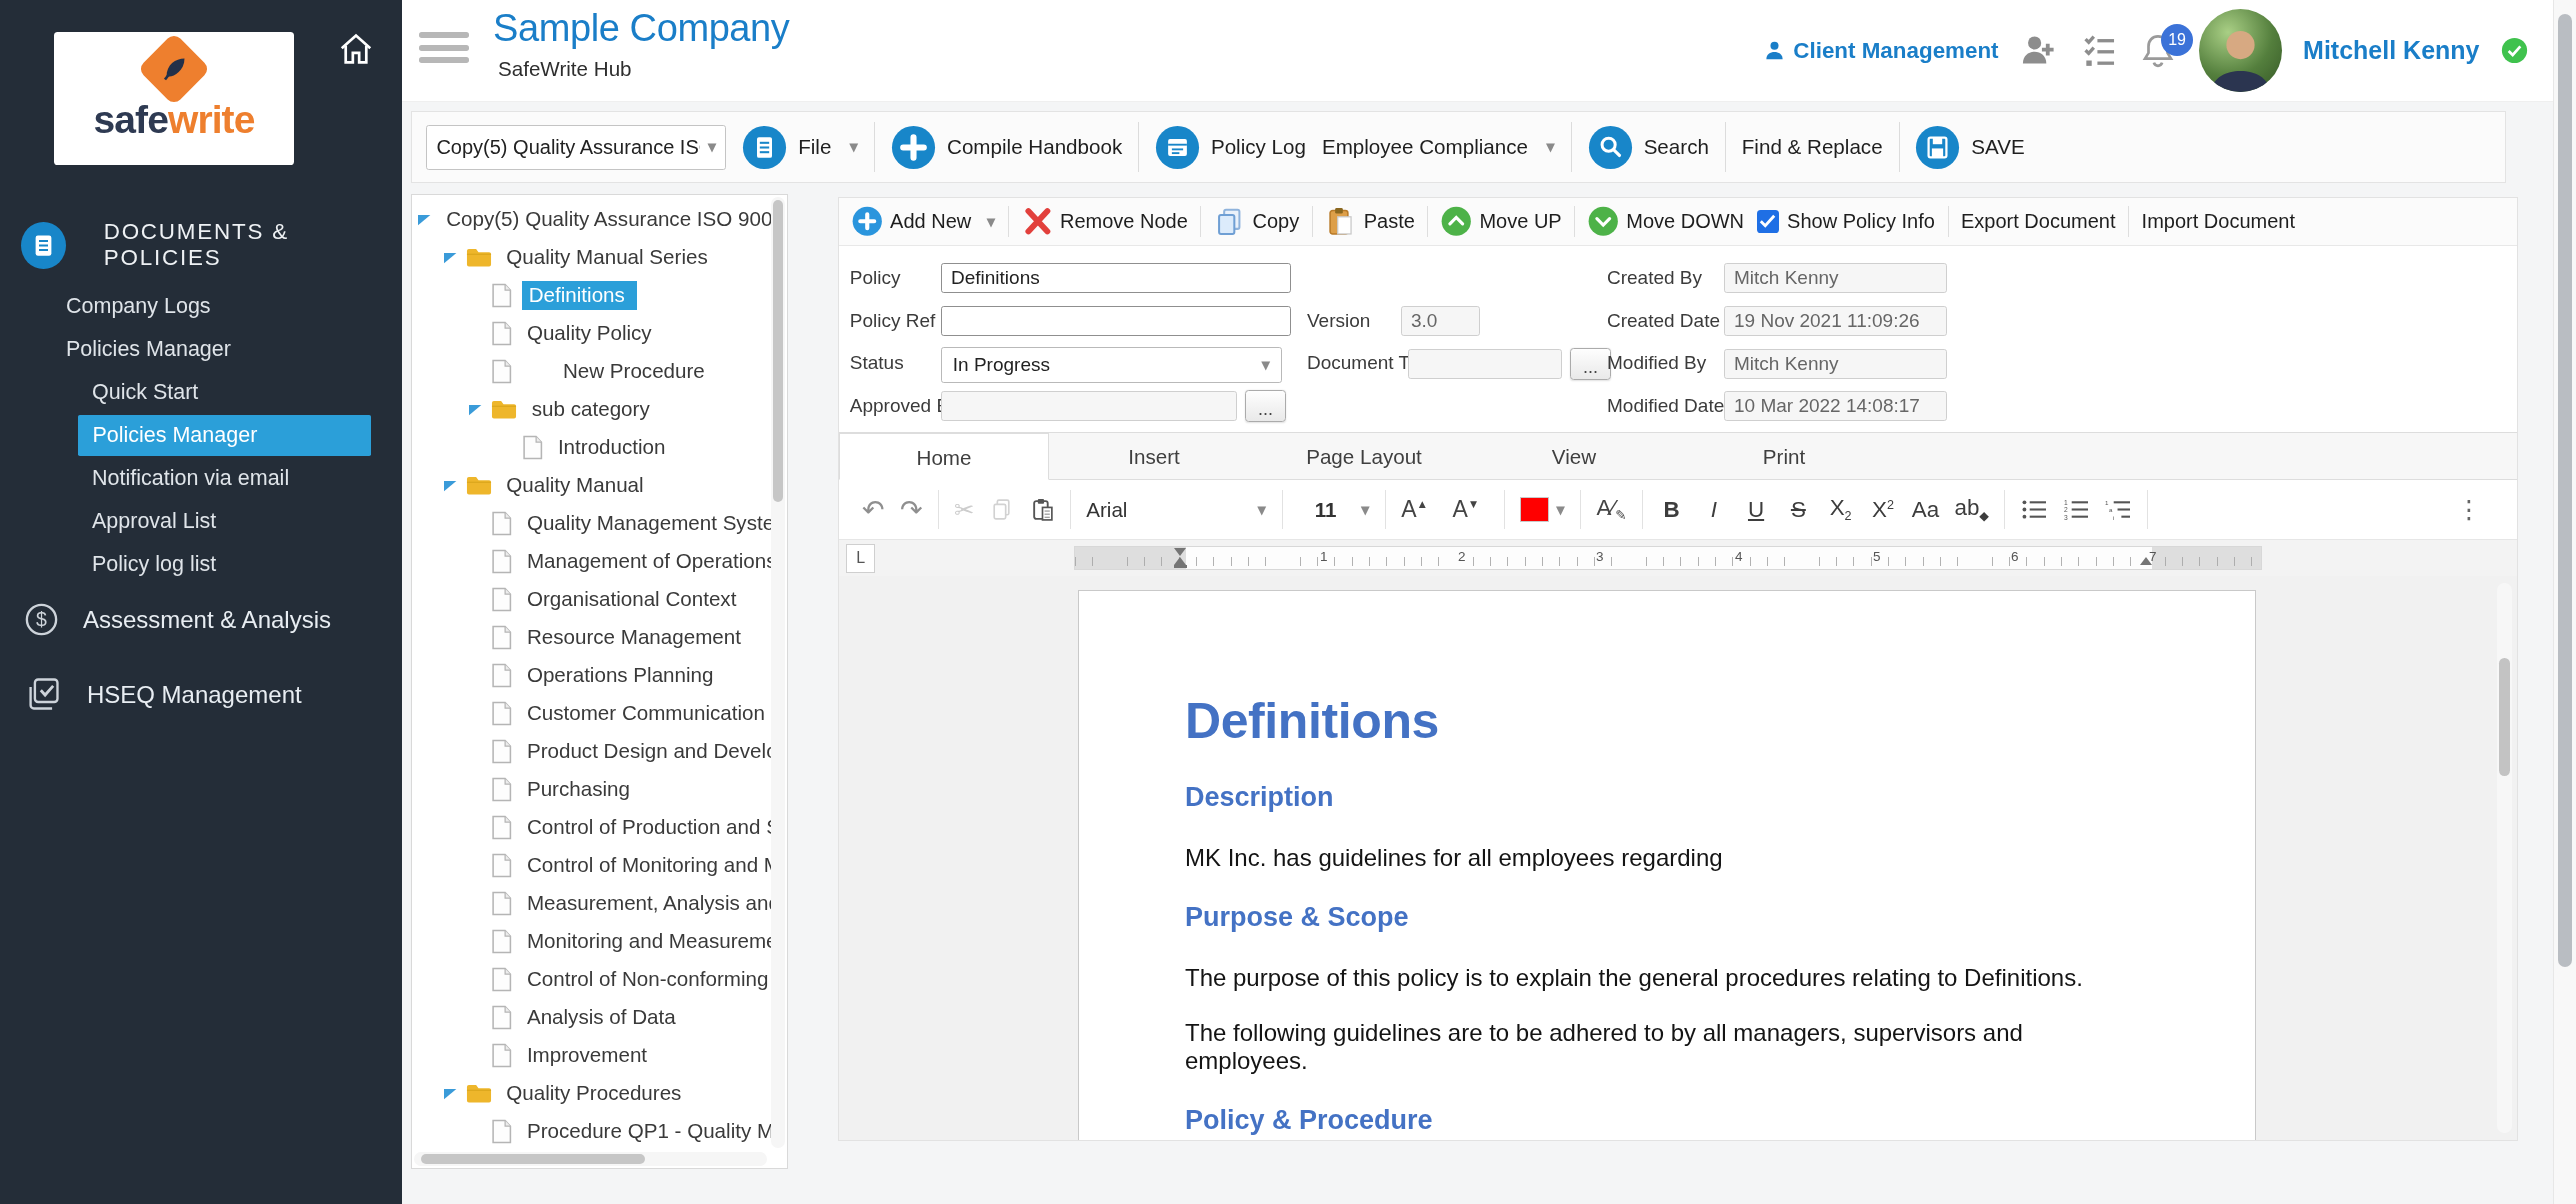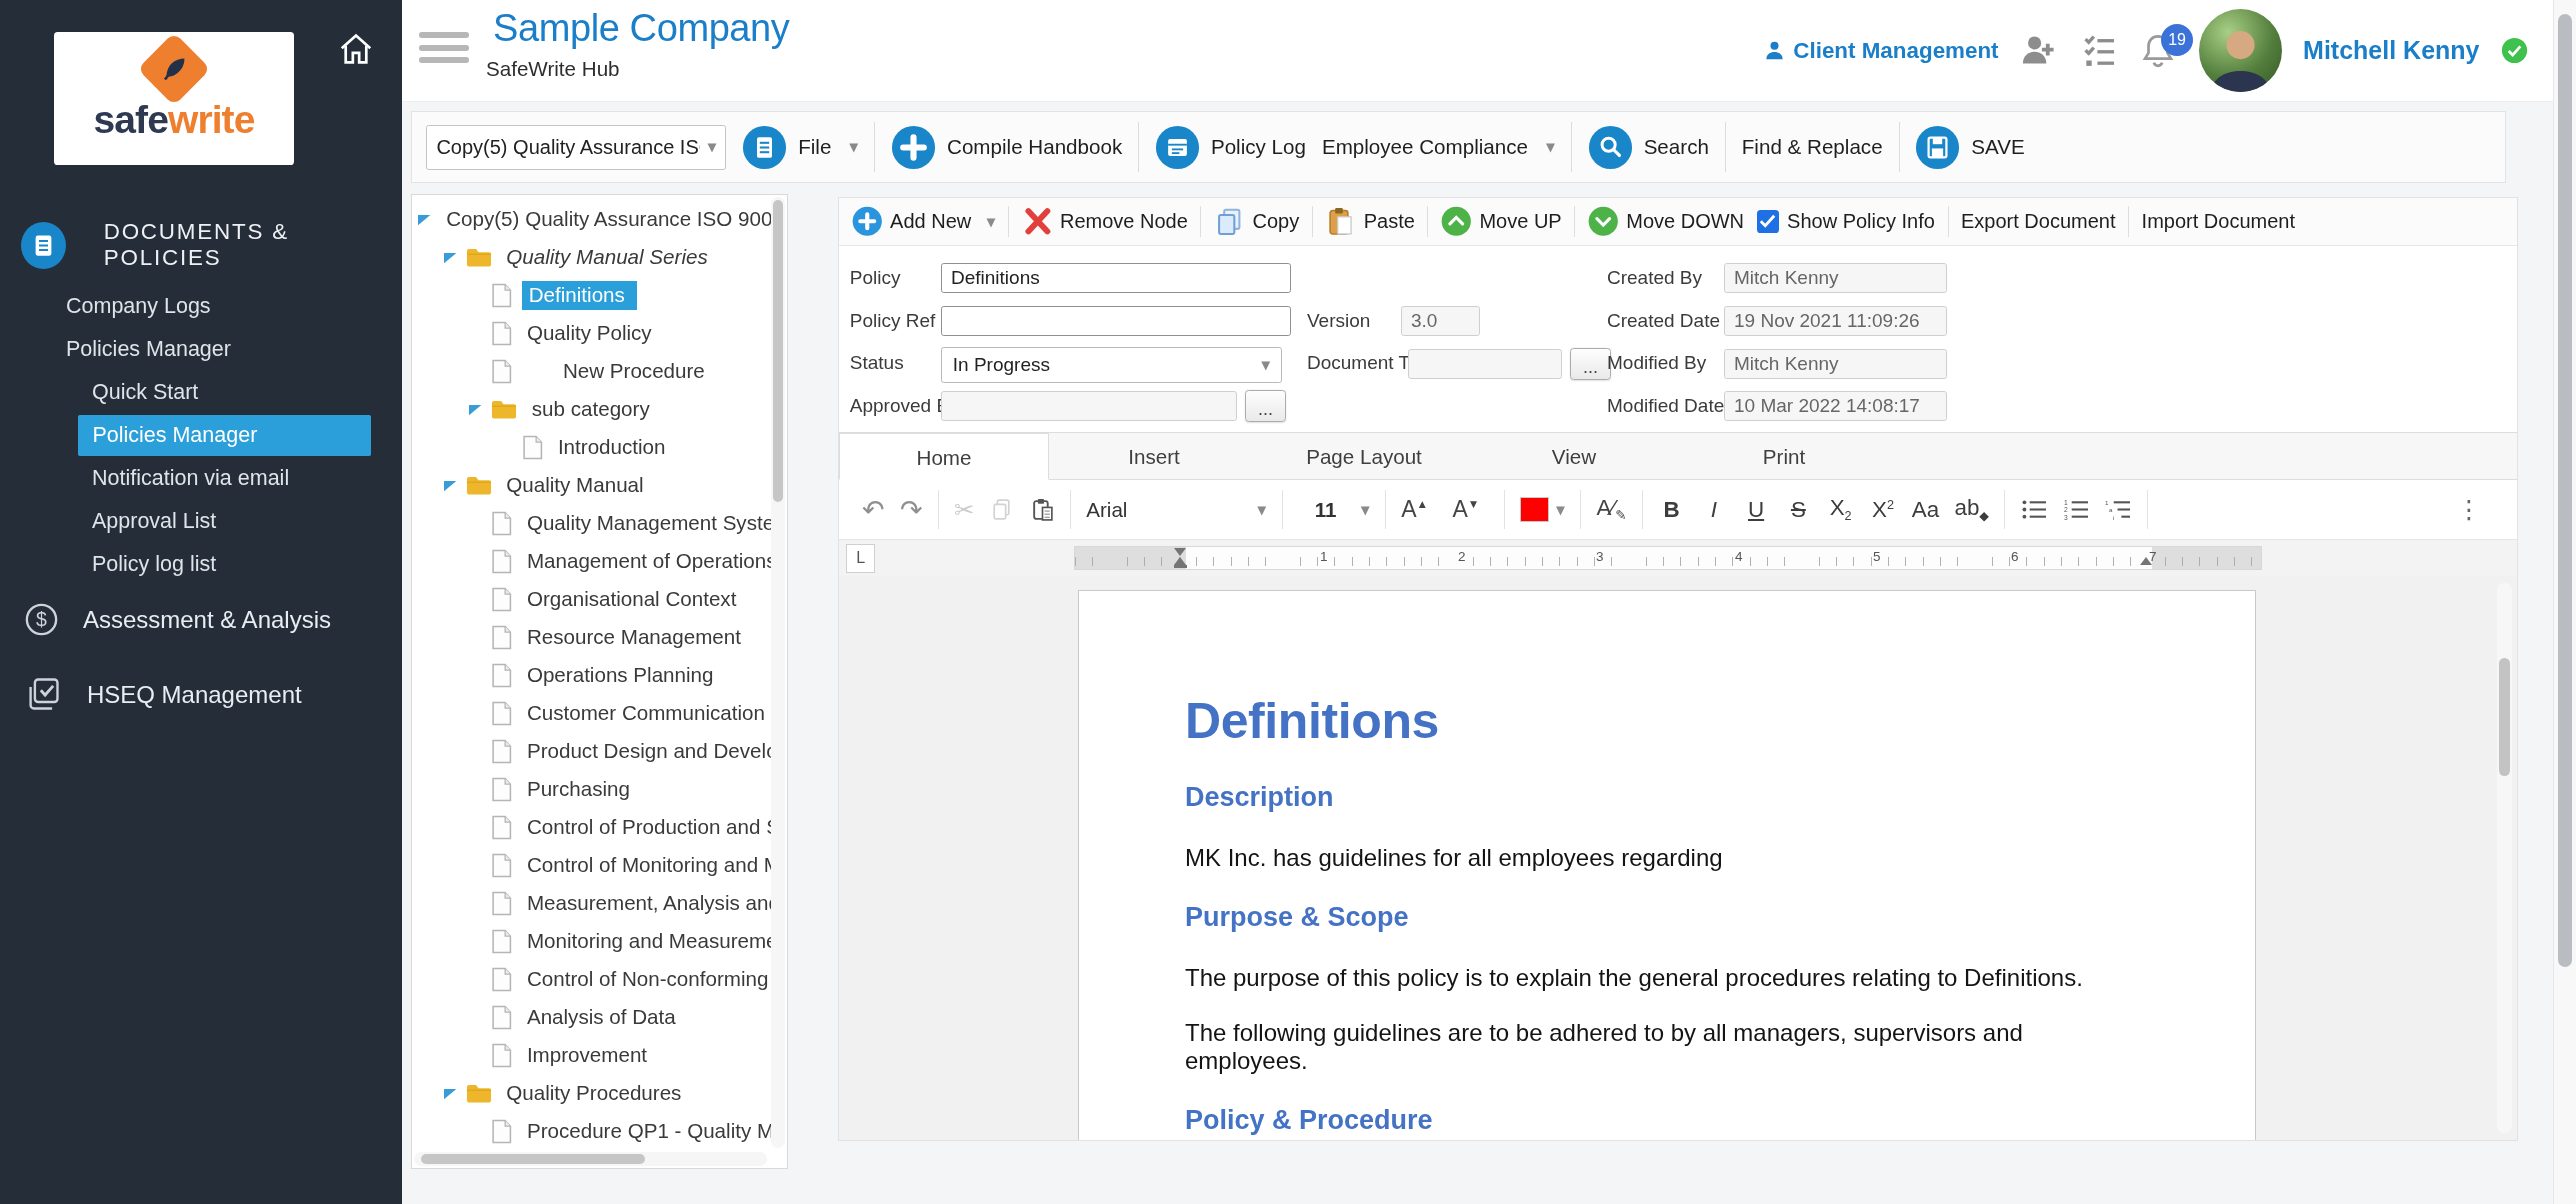--- a/index.html
+++ b/index.html
@@ -28,21 +28,21 @@
   .side-item.lvl1{padding-left:66px;}
   .side-item.lvl2{padding-left:92px;}
   .side-item.selected{background:var(--selection-blue,#2b9fd9);color:#fff;margin:0.9px 31px 0.9px 78px;padding-left:14.4px;height:41px;line-height:41px;border-radius:1.8px;}
   .side-low{position:absolute;display:flex;align-items:center;color:#e8edf2;font-size:24px;}
   .side-low .lowicon{margin-left:22.4px;margin-right:21.5px;}
   
   .header{position:absolute;left:402px;top:0;width:2151px;height:101px;background:#fff;border-bottom:0.9px solid #efefef;}
   .hamburger{position:absolute;left:17px;top:32px;width:50px;cursor:pointer;}
   .hamburger span{display:block;width:50px;height:6.3px;background:#b7b7b7;border-radius:2.7px;margin-bottom:6.3px;}
   .app-title{position:absolute;left:91px;top:7.2px;font-size:38px;font-weight:500;color:var(--accent-blue,#1a7ec8);letter-spacing:-0.4px;}
-  .app-subtitle{position:absolute;left:84px;top:57px;font-size:20.6px;color:#2e2e2e;}
+  .app-subtitle{position:absolute;left:96px;top:57px;font-size:20.6px;color:#2e2e2e;}
   .header-right{position:absolute;right:25px;top:0;height:101px;display:flex;align-items:center;gap:21.5px;}
   .client-mgmt{display:flex;align-items:center;gap:7.2px;color:var(--accent-blue,#1a7ec8);font-size:22.4px;font-weight:bold;cursor:pointer;}
   .hicon{width:38px;height:38px;cursor:pointer;}
   .bell-wrap{position:relative;width:38px;height:38px;cursor:pointer;}
   .bell-badge{position:absolute;top:-7.2px;right:-16px;min-width:32px;height:32px;border-radius:50%;background:var(--badge-blue,#3b72d8);
     color:#fff;font-size:16px;display:flex;align-items:center;justify-content:center;}
   .avatar{width:83px;height:83px;border-radius:50%;overflow:hidden;position:relative;
     background:radial-gradient(circle at 35% 28%, #a9cf85, #547f3d 55%, #3a5e2a 90%);cursor:pointer;}
   .avatar svg{position:absolute;left:0;top:7.2px;width:83px;height:83px;}
   .user-name{color:var(--accent-blue,#1a7ec8);font-size:25px;font-weight:bold;cursor:pointer;}
@@ -336,21 +336,21 @@
 <section class="tree-panel">
   <div class="tree-rows" id="tree-rows">
       <div class="tree-row" style="padding-left: 5.4px;">
         <span class="expander">
           <svg viewBox="0 0 14 14" width="100%" height="100%">
             <polygon points="1,3 13,3 1,13" fill="#3a9bd9"></polygon>
           </svg>
         </span>
         <span class="tlabel">Copy(5) Quality Assurance ISO 9001:2015</span>
       </div>
-      <div class="tree-row" style="padding-left: 30.5px; font-style: italic;">
+      <div class="tree-row" style="padding-left: 30.5px;">
         <span class="expander">
           <svg viewBox="0 0 14 14" width="100%" height="100%">
             <polygon points="1,3 13,3 1,13" fill="#3a9bd9"></polygon>
           </svg>
         </span>
         <span class="ticon" style="width:26px;height:21.5px;">
           <svg viewBox="0 0 27 22" width="100%" height="100%">
             <path d="M1 4 a2 2 0 0 1 2-2 h7.5 l2.5 3.2 H24 a2 2 0 0 1 2 2 V18 a2 2 0 0 1-2 2 H3 a2 2 0 0 1-2-2 Z" fill="#eeb62b"></path>
             <path d="M1 7.4 h25" stroke="#dba71d" stroke-width="1.3"></path>
           </svg>

